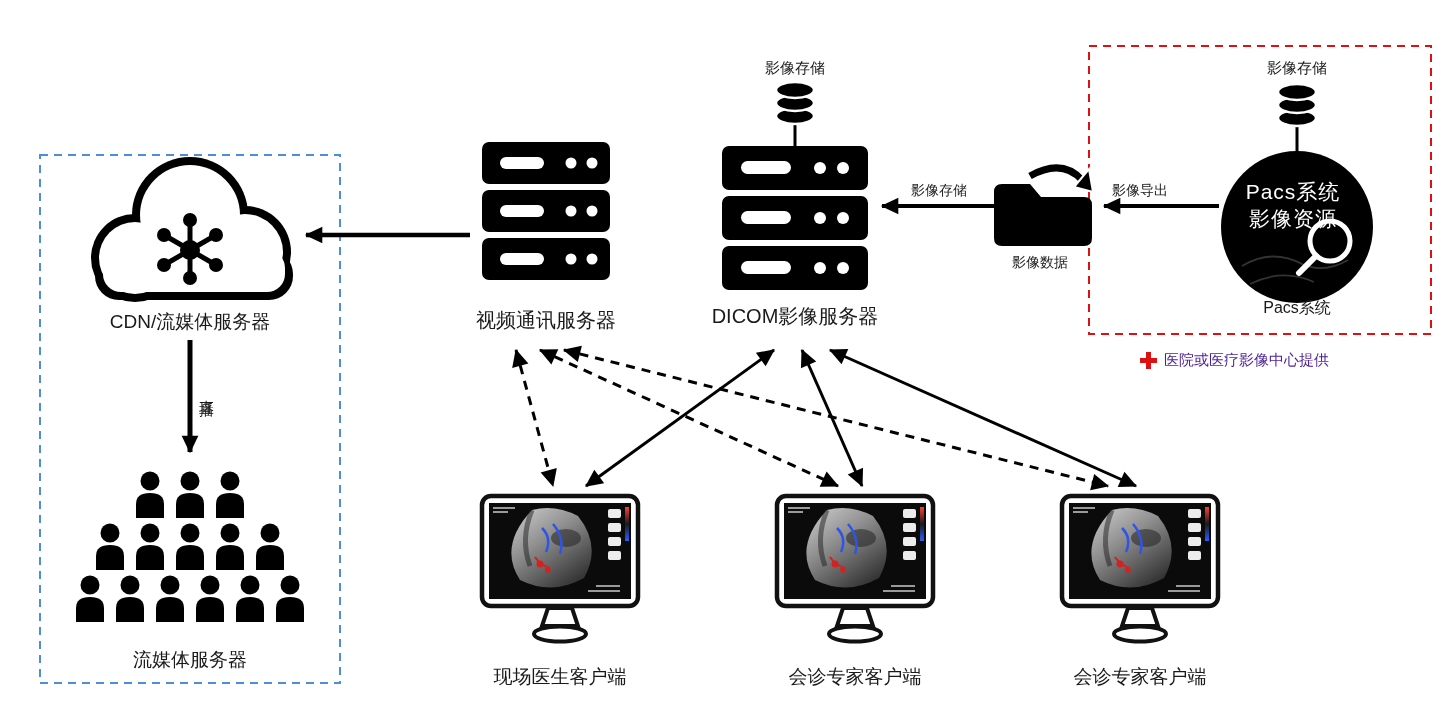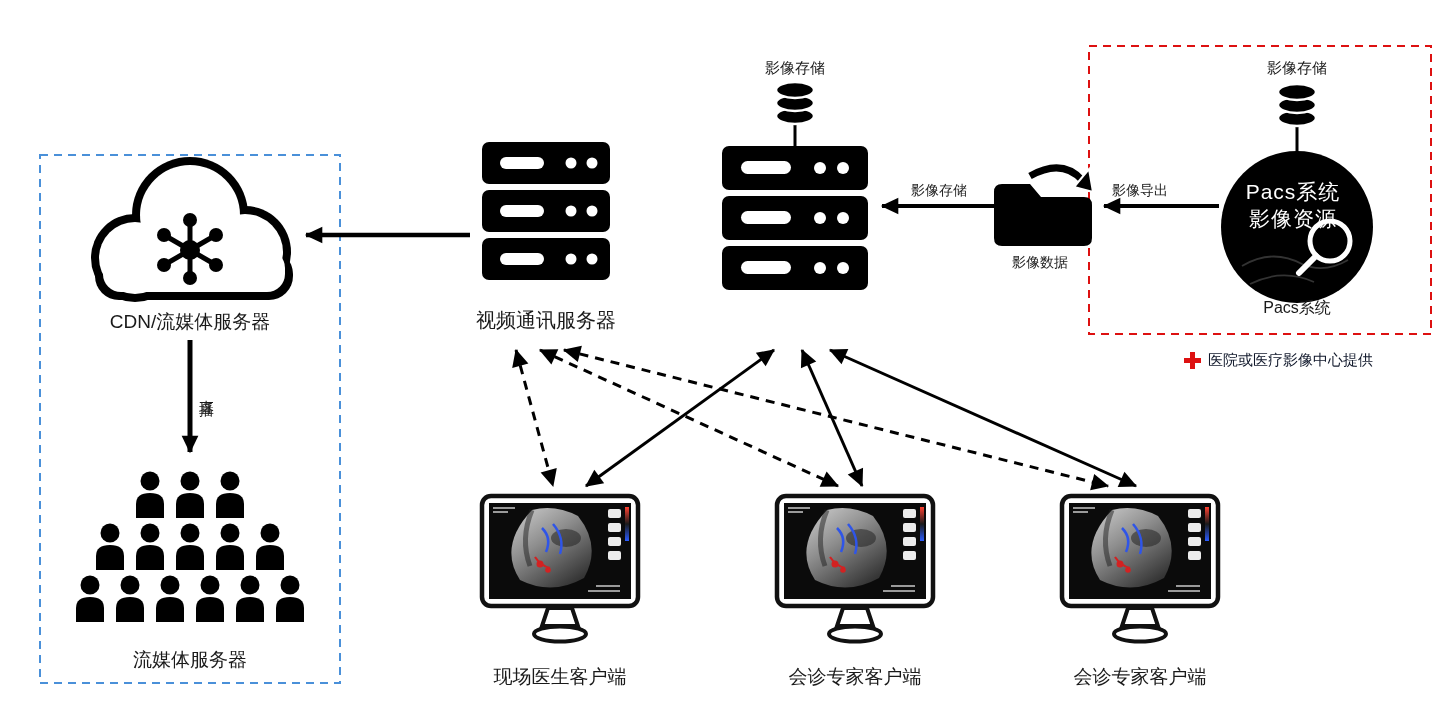--- a/index.html
+++ b/index.html
@@ -26,23 +26,23 @@
   .lbl.white{color:#ffffff;font-size:21px;letter-spacing:1px;}
   .lbl.caption{font-size:16px;}
   .lbl.vertical{
     writing-mode:vertical-rl;
     text-orientation:upright;
     font-size:15px;
     letter-spacing:2px;
   }
   .note{
     position:absolute;
-    left:1184px;top:351px;
+    left:1140px;top:351px;
     display:flex;align-items:center;gap:7px;
-    color:#0f172a;font-size:15px;white-space:nowrap;
+    color:#4c1d95;font-size:15px;white-space:nowrap;
   }
 </style>
 </head>
 <body>
 
 <div class="canvas">
 
   <svg class="gfx" width="1445" height="725" viewBox="0 0 1445 725">
     <defs>
       <marker id="ah" markerUnits="userSpaceOnUse" markerWidth="19" markerHeight="19" viewBox="0 0 10 10" refX="9" refY="5" orient="auto-start-reverse">
@@ -237,20 +237,21 @@
     <div class="lbl storage" style="left:1297px;top:68px;">影像存储</div>
 
     <div class="lbl white" style="left:1293px;top:192px;">Pacs系统</div>
     <div class="lbl white" style="left:1293px;top:219px;">影像资源</div>
     <div class="lbl caption" style="left:1297px;top:308px;">Pacs系统</div>
 
     <div class="lbl small" style="left:1140px;top:191px;">影像导出</div>
     <div class="lbl small" style="left:1040px;top:263px;">影像数据</div>
     <div class="lbl small" style="left:939px;top:191px;">影像存储</div>
 
+    <div class="lbl big" style="left:795px;top:316px;">DICOM影像服务器</div>
     <div class="lbl big" style="left:546px;top:320px;">视频通讯服务器</div>
     <div class="lbl mid" style="left:190px;top:322px;">CDN/流媒体服务器</div>
     <div class="lbl vertical" style="left:206px;top:390px;">直播</div>
     <div class="lbl mid" style="left:190px;top:660px;">流媒体服务器</div>
 
     <div class="lbl mid" style="left:560px;top:677px;">现场医生客户端</div>
     <div class="lbl mid" style="left:855px;top:677px;">会诊专家客户端</div>
     <div class="lbl mid" style="left:1140px;top:677px;">会诊专家客户端</div>
 
     <div class="note">

